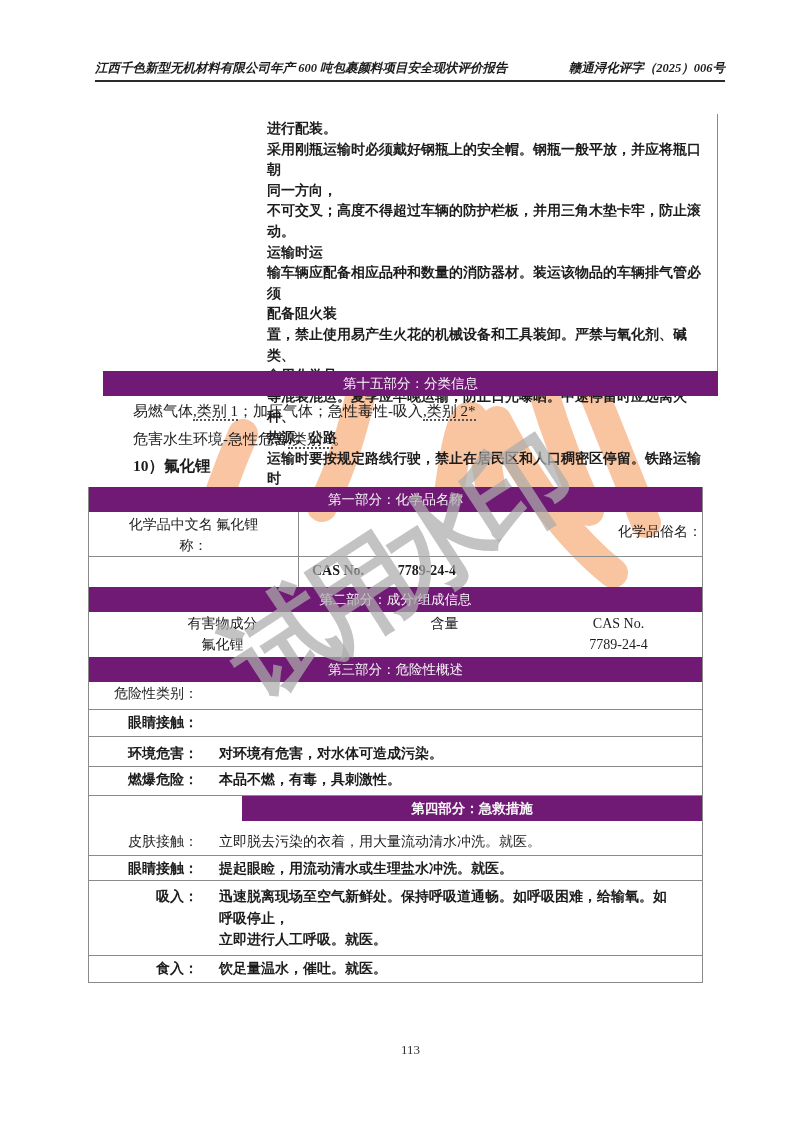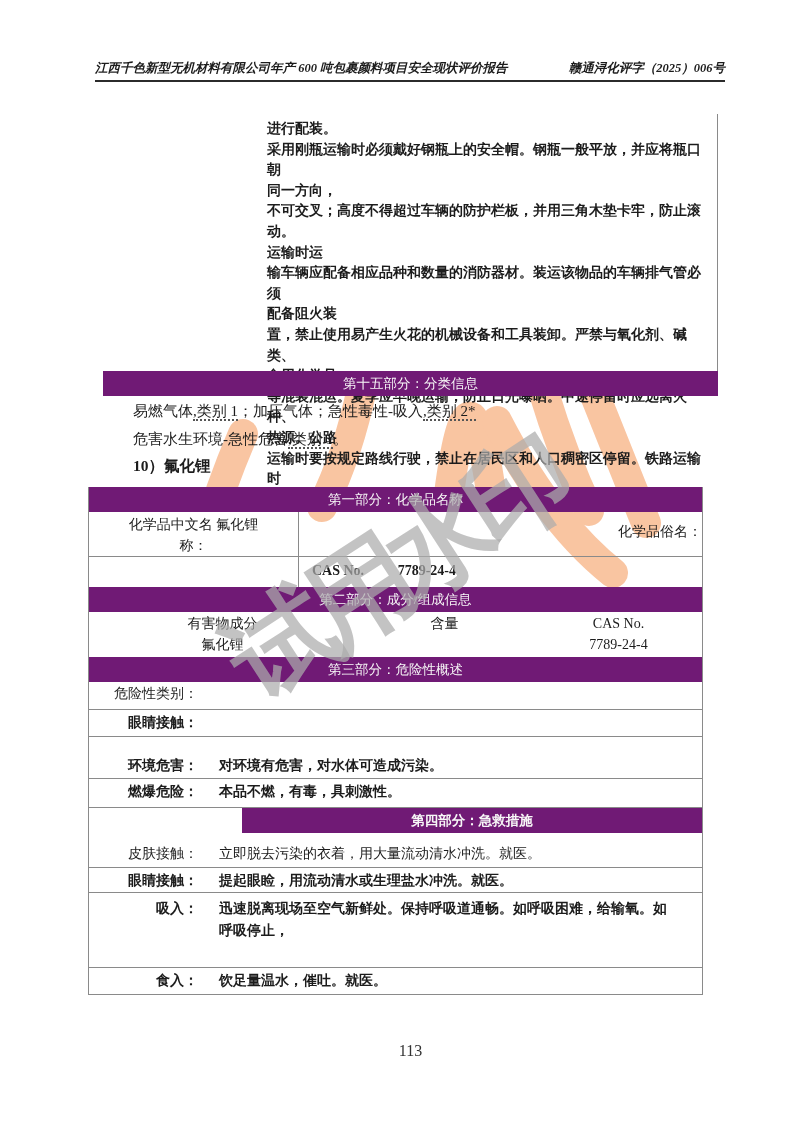--- a/index.html
+++ b/index.html
@@ -45,30 +45,30 @@
   .r-comp{display:flex;height:44px;text-align:center;line-height:21px;padding-top:1px;box-sizing:content-box;}
   .cc1{width:267px;flex:none;}
   .cc2{width:177px;flex:none;}
   .cc3{width:171px;flex:none;}
   .lrow{display:flex;}
   .lbl{width:109px;flex:none;text-align:right;}
   .val{margin-left:21px;flex:1;padding-right:4px;}
   .rr1{height:24px;padding-top:3px;}
   .rr2{height:22px;padding-top:4px;}
   .rr3{height:64px;padding-top:2px;line-height:21.5px;}
-  .rr4{height:21px;padding-top:20px;}
+  .rr4{height:21px;padding-top:8px;}
   .rr5{height:24px;padding-top:4px;}
   .bar4row{height:25px;}
   .bar4{margin-left:153px;height:25px;}
   .rr6{height:22px;padding-top:12px;}
   .rr7{height:20px;padding-top:4px;}
   .rr8{height:69px;padding-top:5px;line-height:21.5px;}
   .rr9{height:22px;padding-top:4px;}
   .footer{position:absolute;left:103px;top:1042px;width:615px;text-align:center;
-          font-size:16px;color:#333;}
+          font-size:13px;color:#333;}
 </style>
 </head>
 <body>
 
 <div class="page">
 
   <div class="logo-layer">
     <svg width="793" height="1122" viewBox="0 0 793 1122">
       <g fill="none" stroke="#f9c29d" stroke-width="30" stroke-linecap="round" opacity="0.95">
         <path d="M362 388 Q348 455 322 507"></path>
@@ -181,20 +181,21 @@
       </div>
       <div class="lrow rr7 bt">
         <div class="lbl">眼睛接触：</div>
         <div class="val">提起眼睑，用流动清水或生理盐水冲洗。就医。</div>
       </div>
       <div class="lrow rr8 bt">
         <div class="lbl">吸入：</div>
         <div class="val">
           <div>迅速脱离现场至空气新鲜处。保持呼吸道通畅。如呼吸困难，给输氧。如</div>
           <div>呼吸停止，</div>
+          <div>立即进行人工呼吸。就医。</div>
         </div>
       </div>
       <div class="lrow rr9 bt">
         <div class="lbl">食入：</div>
         <div class="val">饮足量温水，催吐。就医。</div>
       </div>
 
     </div>
 
     <div class="footer">113</div>

